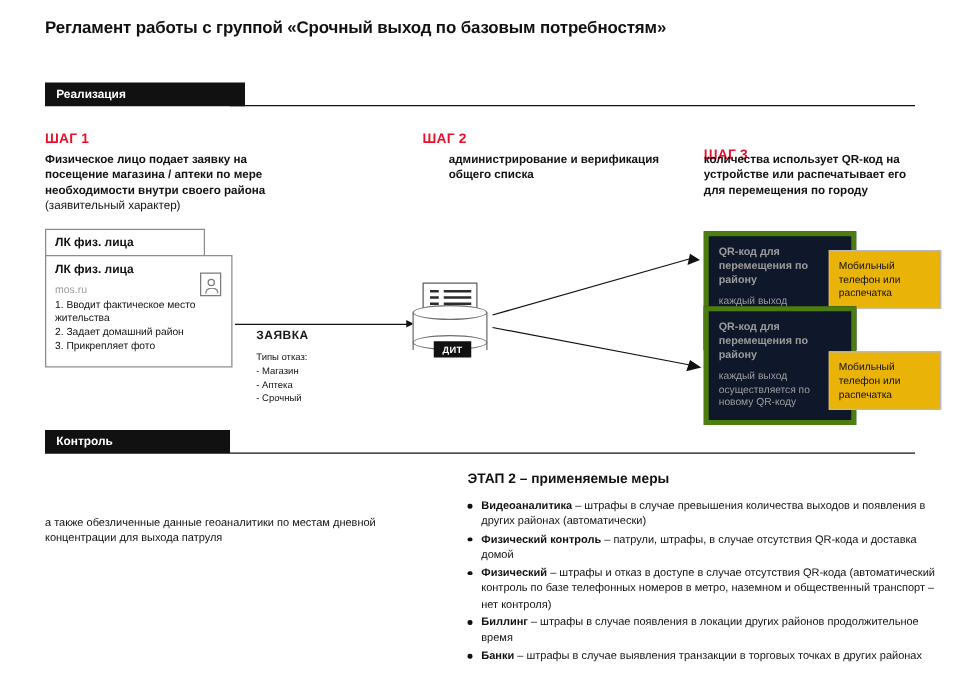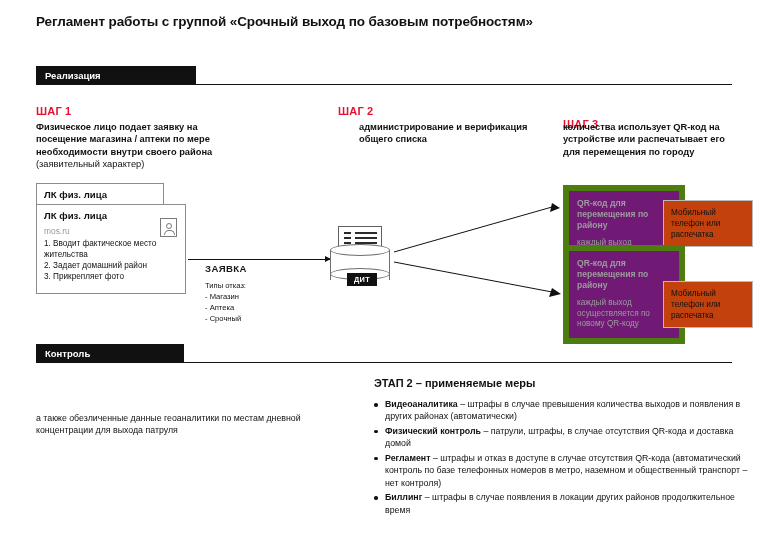--- a/index.html
+++ b/index.html
@@ -255,44 +255,44 @@
     display: flex;
     align-items: center;
     justify-content: center;
     letter-spacing: 0.3px;
   }
 
   
   .qr-box {
     position: absolute;
     width: 122px;
-    border: 6px solid #4d7c0f;
+    border: 4px solid #4d7c0f;
     box-sizing: border-box;
     padding: 7px 8px 8px 8px;
-    background: #701a75;
+    background: #0f172a;
   }
   .qr-title {
     font-size: 8.6px;
     font-weight: bold;
     color: #9c9c9c;
     line-height: 1.3;
     margin-bottom: 6px;
   }
   .qr-sub {
     font-size: 8.2px;
     color: #9c9c9c;
     line-height: 1.34;
   }
   .phone-box {
     position: absolute;
     width: 90px;
     border: 1px solid #b9b9b9;
     box-sizing: border-box;
     padding: 6px 7px;
-    background: #c2410c;
+    background: #eab308;
     font-size: 8.2px;
     line-height: 1.36;
     color: #111;
   }
 
   
   .etap-title {
     position: absolute;
     font-size: 11px;
     font-weight: bold;
@@ -428,20 +428,23 @@
 
   <div class="etap-title" style="left:374px; top:376px; width:330px;">ЭТАП 2 – применяемые меры</div>
   <ul class="bullets" style="left:374px; top:398px; margin:0; padding:0;">
     <li>
       <b>Видеоаналитика</b><span> – штрафы в случае превышения количества выходов и появления в других районах (автоматически)</span>
     </li>
     <li>
       <b>Физический контроль</b><span> – патрули, штрафы, в случае отсутствия QR-кода и доставка домой</span>
     </li>
     <li>
-      <b>Регламент</b><span> – штрафы и отказ в доступе в случае отсутствия QR-кода (автоматический контроль по базе телефонных номеров в метро, наземном и общественный транспорт – нет контроля)</span>
+      <b>Физический</b><span> – штрафы и отказ в доступе в случае отсутствия QR-кода (автоматический контроль по базе телефонных номеров в метро, наземном и общественный транспорт – нет контроля)</span>
     </li>
     <li>
       <b>Биллинг</b><span> – штрафы в случае появления в локации других районов продолжительное время</span>
     </li>
+    <li>
+      <b>Банки</b><span> – штрафы в случае выявления транзакции в торговых точках в других районах</span>
+    </li>
   </ul>
 
 </div>
 
 </body></html>

